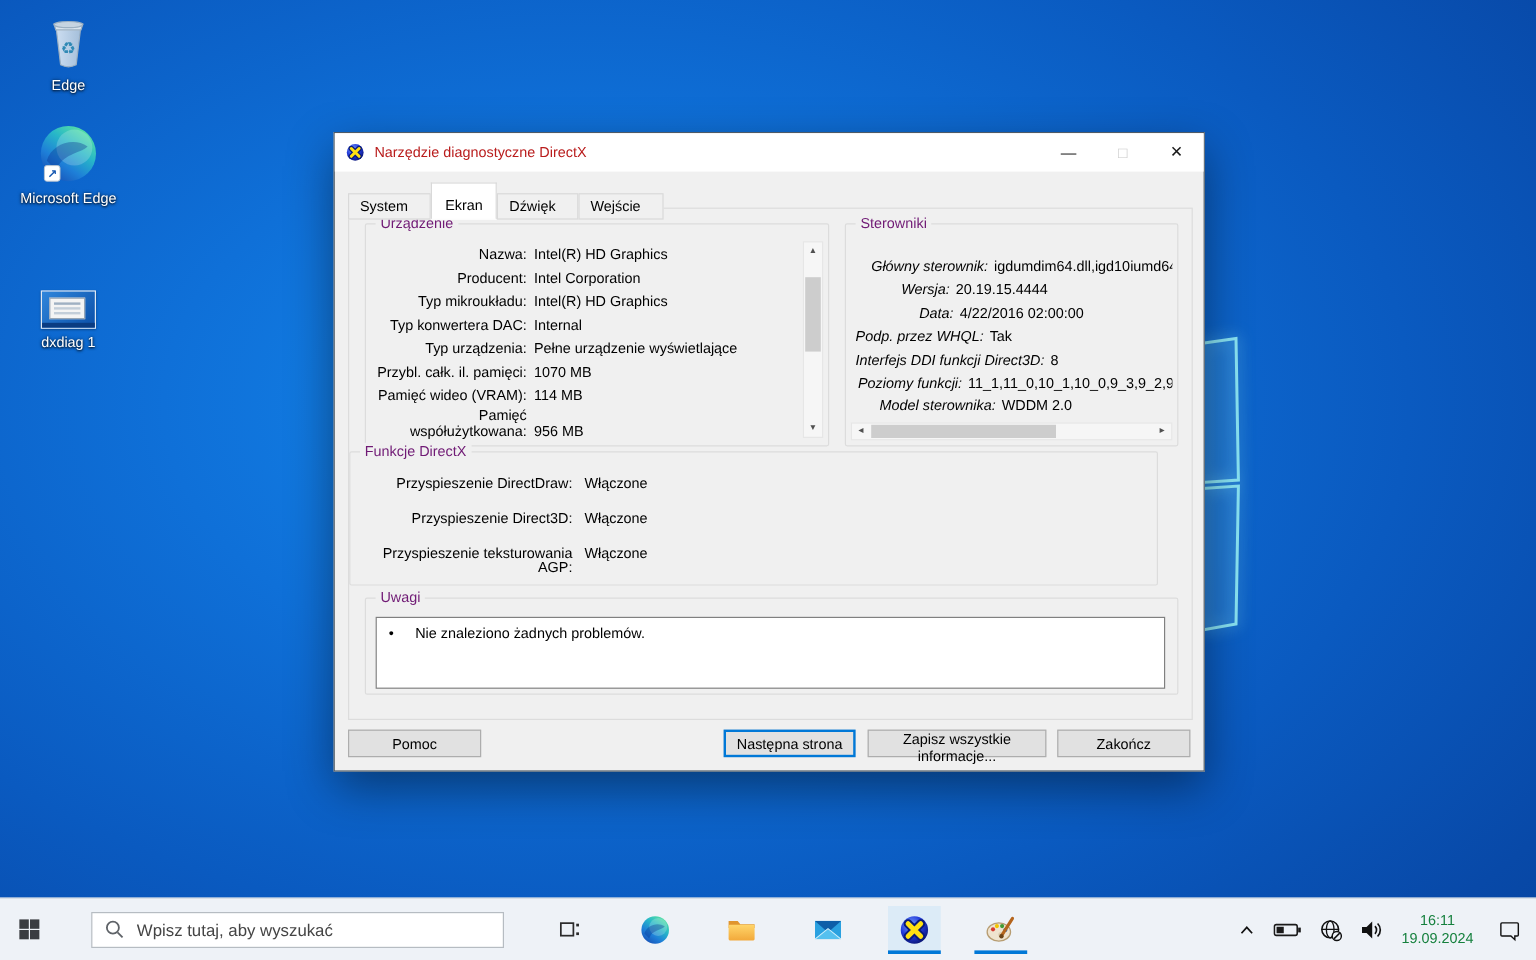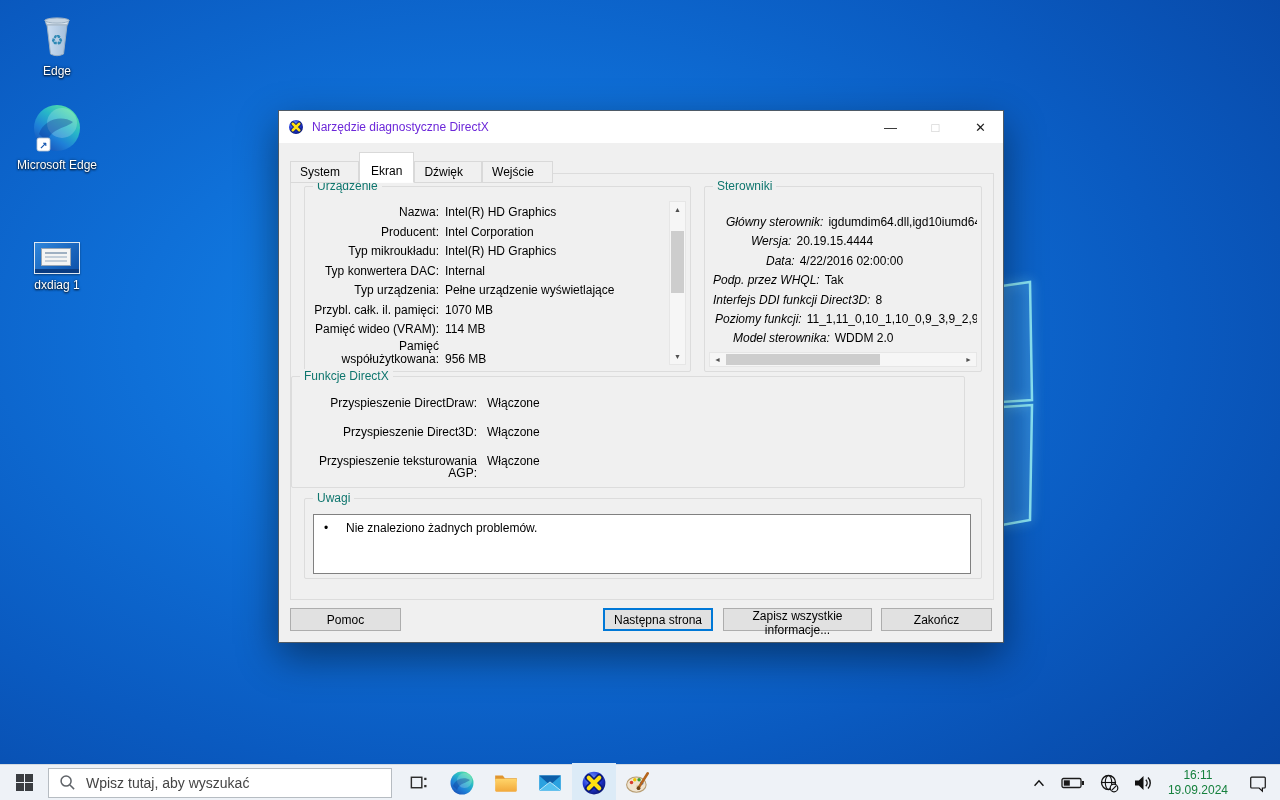--- a/index.html
+++ b/index.html
@@ -27,34 +27,34 @@
   .shot-thumb .bar { position:absolute; left:0; bottom:0; width:100%; height:4px; background:#0a3c82; }
 
   
   .win {
     position:absolute; left:278px; top:110px; width:726px; height:533px;
     background:#f0f0f0; border:1px solid #4e5a66;
     box-shadow:0 14px 38px rgba(0,0,0,.45);
   }
   .titlebar { position:absolute; left:0; top:0; width:100%; height:32px; background:#fff; display:flex; align-items:center; }
   .titlebar .appicon { margin-left:9px; width:16px; height:16px; }
-  .titlebar .title { margin-left:8px; font-size:12px; color:#6d28d9; }
+  .titlebar .title { margin-left:8px; font-size:12px; color:#b91c1c; }
   .capbtns { margin-left:auto; display:flex; height:100%; }
   .capbtn { width:45px; height:100%; display:flex; align-items:center; justify-content:center; font-size:13px; color:#1a1a1a; cursor:pointer; }
   .capbtn.max { color:#c9c9c9; cursor:default; }
 
   
   .tabs { position:absolute; left:11px; top:44px; height:19px; z-index:3; }
   .tab { display:inline-block; vertical-align:bottom; background:#f0f0f0; border:1px solid #d9d9d9; padding:3px 18px 3px 9px; margin-right:0px; font-size:12px; cursor:pointer; }
   .tab.active { background:#fff; border-bottom-color:#fdfdfd; padding:11px 11px 4px 11px; margin-top:-3px; position:relative; z-index:4; }
   .tabpage { position:absolute; left:11px; top:62px; width:704px; height:427px; border:1px solid #dcdcdc; background:#f0f0f0; }
 
   
   .group { position:absolute; border:1px solid #dcdcdc; border-radius:2px; }
-  .group > .gtitle { position:absolute; top:-8px; left:8px; background:#f0f0f0; padding:0 4px; font-size:12px; color:#0f766e; }
+  .group > .gtitle { position:absolute; top:-8px; left:8px; background:#f0f0f0; padding:0 4px; font-size:12px; color:#701a75; }
   #grp-device   { left:25px;  top:75px;  width:387px; height:186px; }
   #grp-drivers  { left:425px; top:75px;  width:278px; height:186px; }
   #grp-features { left:12px;  top:265px; width:674px; height:112px; }
   #grp-notes    { left:25px;  top:387px; width:678px; height:81px; }
 
   
   .devrows { padding:16px 30px 0 8px; }
   .drow { display:flex; line-height:19.5px; }
   .drow .dlbl { width:126px; text-align:right; flex:none; }
   .drow .dval { margin-left:6px; white-space:nowrap; }
@@ -91,21 +91,21 @@
   .hscroll .thumb { position:absolute; top:1px; height:11px; left:16px; width:58%; background:#cdcdcd; cursor:pointer; }
 
   
   .btn { position:absolute; top:497px; height:23px; background:#e1e1e1; border:1px solid #adadad; font-size:12px; font-family:inherit; cursor:pointer; }
   #btn-help { left:11px; width:111px; }
   #btn-next { left:324px; width:110px; border:2px solid #0078d7; }
   #btn-save { left:444px; width:149px; }
   #btn-exit { left:602px; width:111px; }
 
   
-  .taskbar { position:absolute; left:0; bottom:0; width:1280px; height:36px; background:#eef2f7; border-top:1px solid #d3dae1; display:flex; align-items:center; }
+  .taskbar { position:absolute; left:0; bottom:0; width:1280px; height:52px; background:#eef2f7; border-top:1px solid #d3dae1; display:flex; align-items:center;gap:28px; }
   .tbtn { height:40px; display:flex; align-items:center; justify-content:center; cursor:pointer; }
   #start { width:48px; }
   .searchbox { width:344px; height:30px; background:#fff; border:1px solid #b6bcc2; display:flex; align-items:center; padding:0 10px; }
   .searchbox input { border:none; outline:none; flex:1; font-size:14px; font-family:inherit; color:#333; background:transparent; margin-left:10px; }
   .searchbox input::placeholder { color:#444; opacity:1; }
   #taskview { width:44px; margin-left:4px; }
   .appbtn { width:44px; position:relative; }
   .appbtn.running::after { content:""; position:absolute; left:0; bottom:0; width:100%; height:3px; background:#0078d7; }
   .appbtn.active { background:#dcebf7; }
   .tray { margin-left:auto; display:flex; align-items:center; height:100%; }

